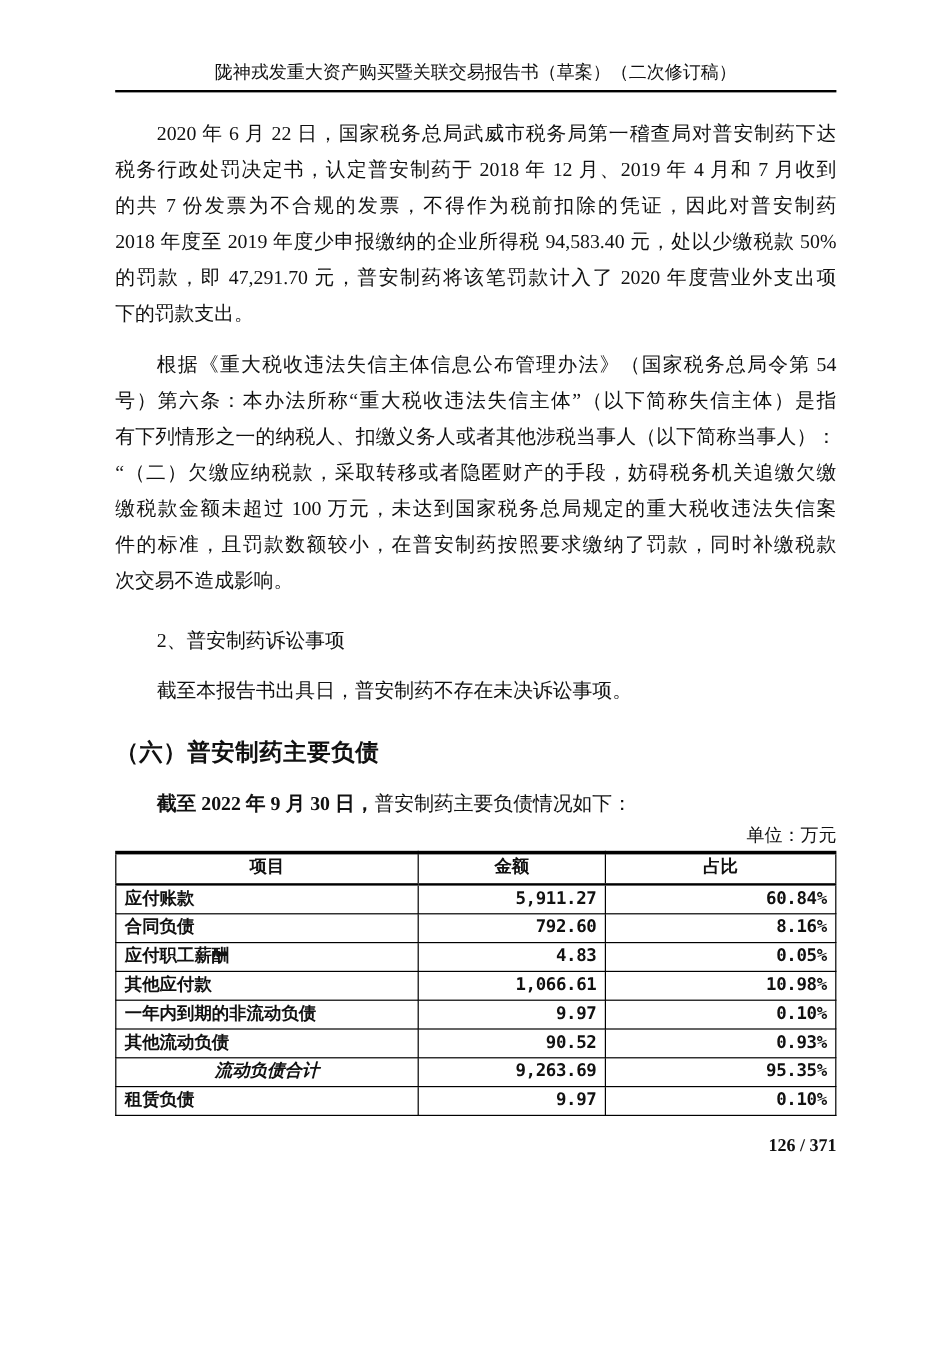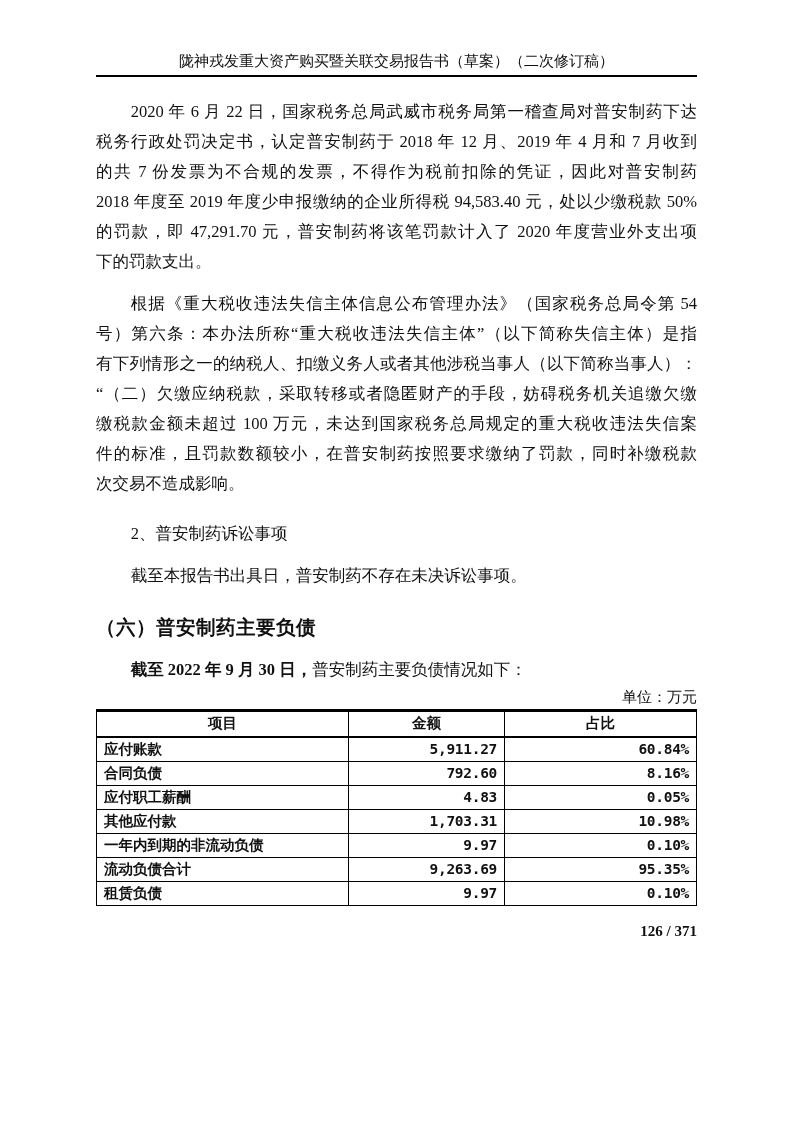--- a/index.html
+++ b/index.html
@@ -88,21 +88,21 @@
   }
   table.liabilities thead th {
     border-bottom: 2.5px solid #000;
     text-align: center;
     height: 24px;
   }
   .col-item  { width: 42%; }
   .col-amt   { width: 26%; }
   .col-ratio { width: 32%; }
   td.c-item  { text-align: left; }
-  td.c-item.center { text-align: left; }
+  td.c-item.center { text-align: center; font-style: italic; }
   td.c-amount, td.c-ratio {
     text-align: right;
     font-family: "DejaVu Sans Mono", monospace;
     font-size: 13.5px;
     letter-spacing: -0.3px;
   }
   
   .doc-footer {
     margin-top: 16px;
     text-align: right;
@@ -180,29 +180,34 @@
           <td class="c-amount">792.60</td>
           <td class="c-ratio">8.16%</td>
         </tr>
         <tr>
           <td class="c-item">应付职工薪酬</td>
           <td class="c-amount">4.83</td>
           <td class="c-ratio">0.05%</td>
         </tr>
         <tr>
           <td class="c-item">其他应付款</td>
-          <td class="c-amount">1,703.31</td>
+          <td class="c-amount">1,066.61</td>
           <td class="c-ratio">10.98%</td>
         </tr>
         <tr>
           <td class="c-item">一年内到期的非流动负债</td>
           <td class="c-amount">9.97</td>
           <td class="c-ratio">0.10%</td>
         </tr>
         <tr>
+          <td class="c-item">其他流动负债</td>
+          <td class="c-amount">90.52</td>
+          <td class="c-ratio">0.93%</td>
+        </tr>
+        <tr>
           <td class="c-item center">流动负债合计</td>
           <td class="c-amount">9,263.69</td>
           <td class="c-ratio">95.35%</td>
         </tr>
         <tr>
           <td class="c-item">租赁负债</td>
           <td class="c-amount">9.97</td>
           <td class="c-ratio">0.10%</td>
         </tr>
       </tbody>

